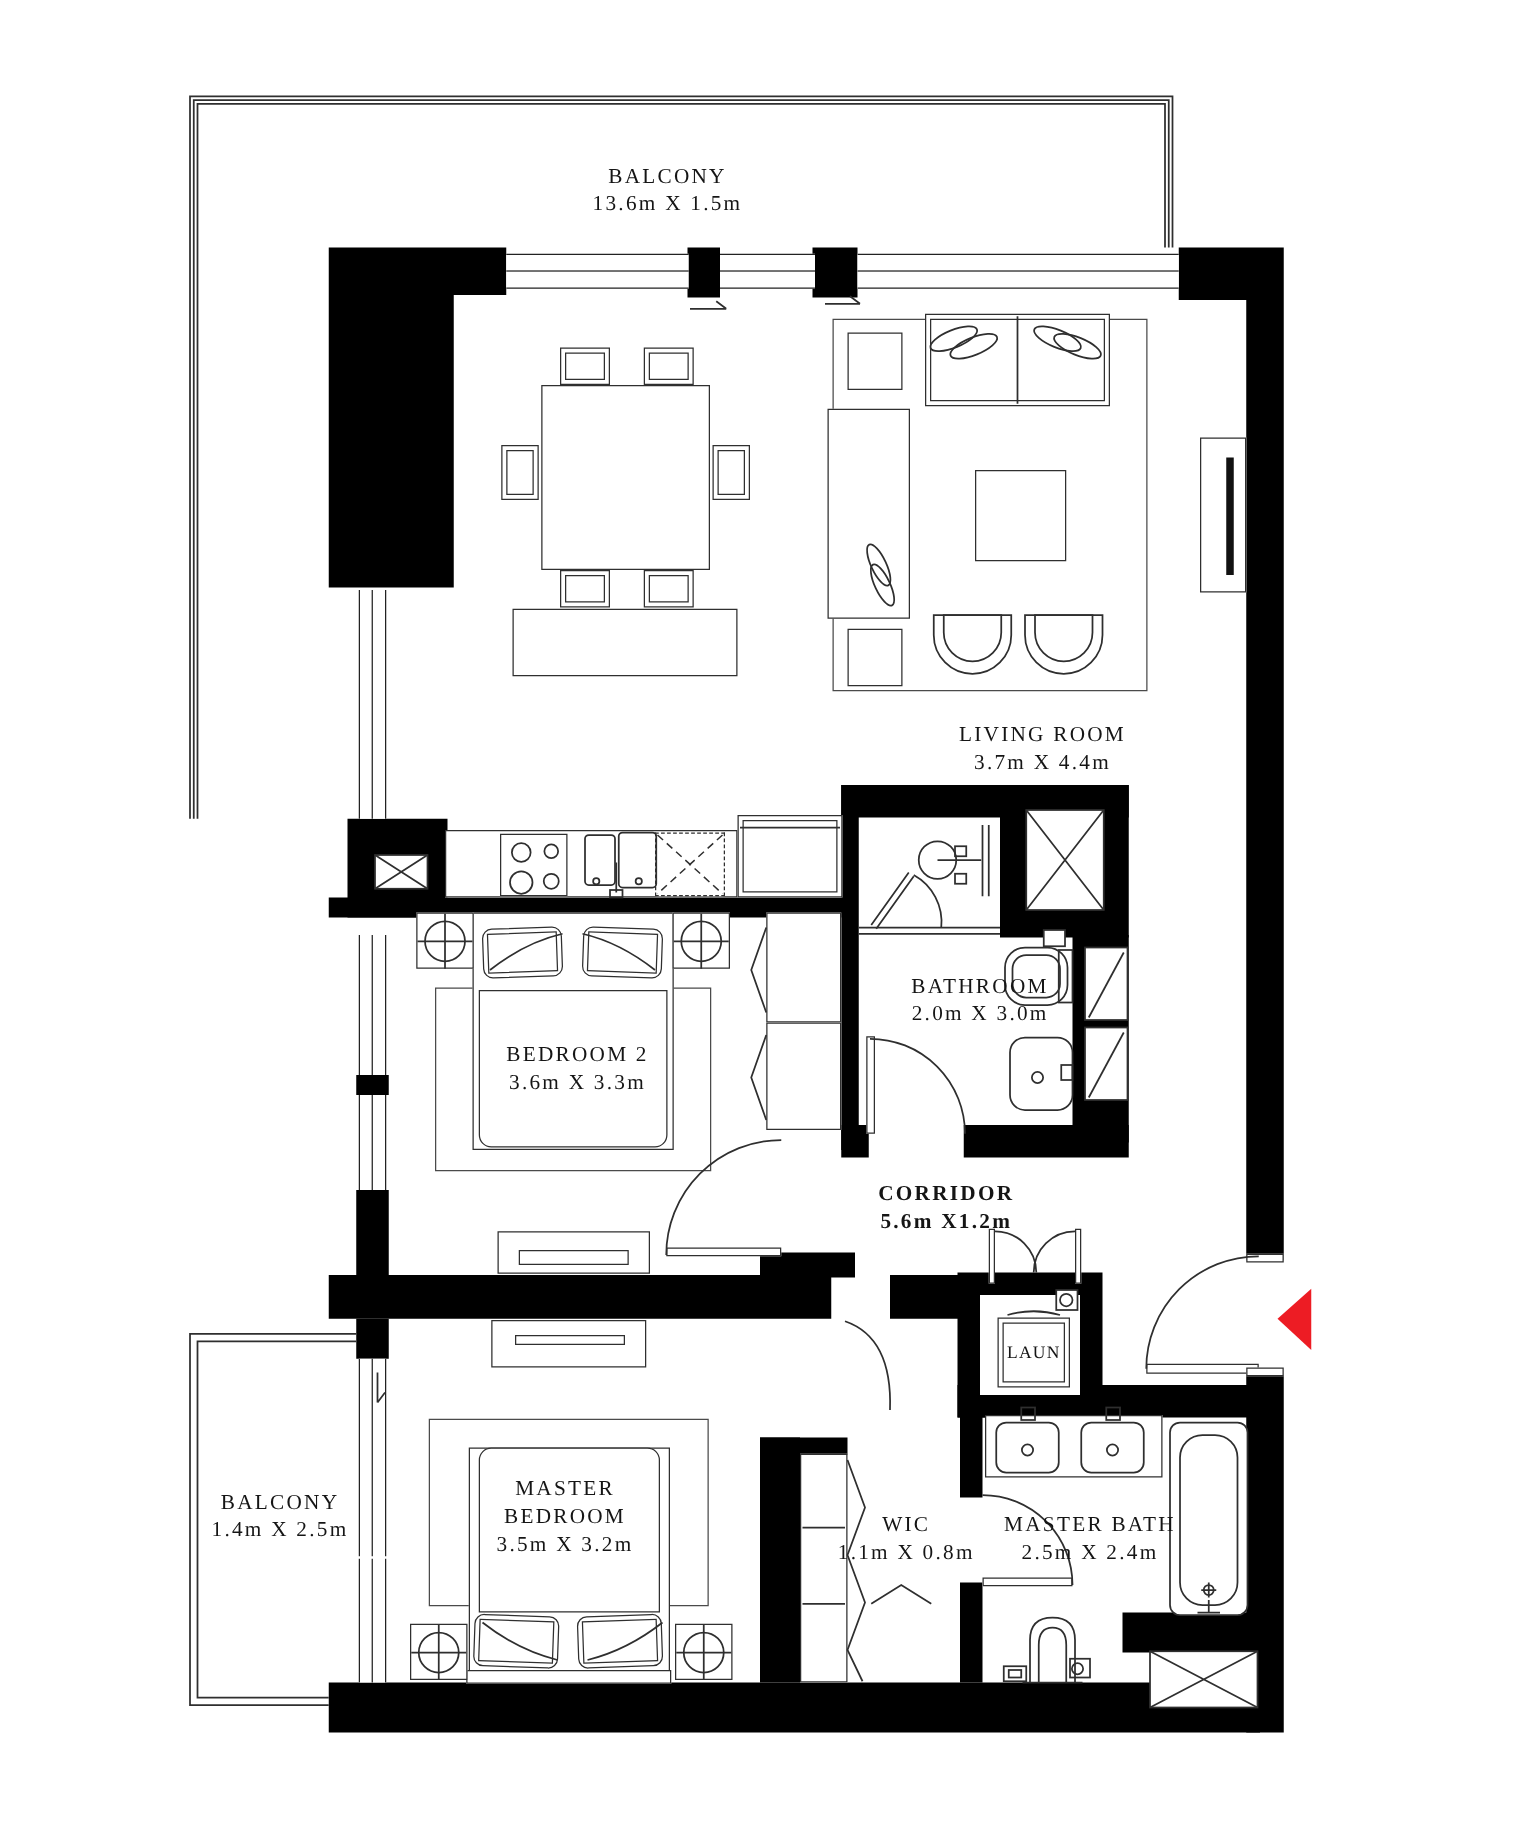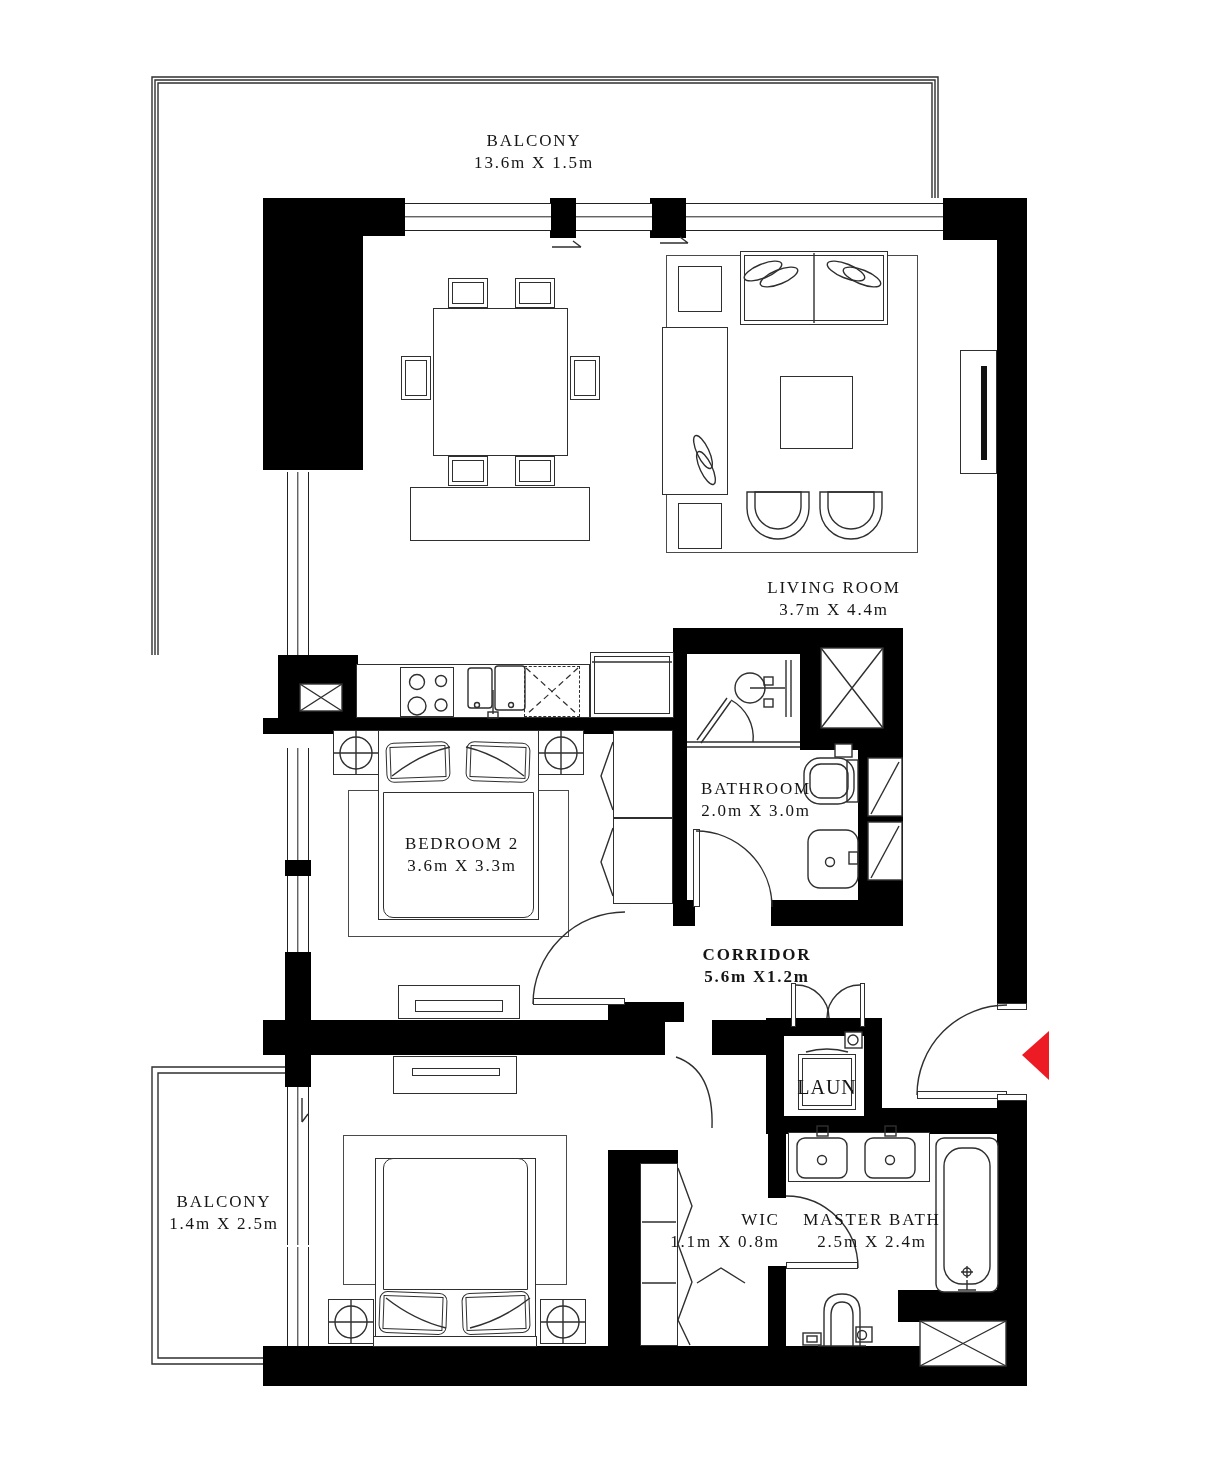--- a/index.html
+++ b/index.html
@@ -17,21 +17,21 @@
   .fd{position:absolute;border:1.4px dashed #2f2f2f;background:#fff;z-index:3;box-sizing:border-box;}
   .rug{position:absolute;border:1px solid #4a4a4a;z-index:3;box-sizing:border-box;}
   .tvline{position:absolute;background:#111;z-index:4;}
   svg.overlay{position:absolute;left:0;top:0;z-index:6;pointer-events:none;}
   .ln{fill:none;stroke:#2f2f2f;stroke-width:1.4;}
   .lnw{fill:#fff;stroke:#2f2f2f;stroke-width:1.4;}
   .dsh{fill:none;stroke:#2f2f2f;stroke-width:1.2;stroke-dasharray:6 4;}
   .lbl{position:absolute;transform:translateX(-50%);text-align:center;color:#151515;
        font-size:17px;letter-spacing:1.8px;line-height:1.32;white-space:nowrap;z-index:7;}
   .lbl.wrap{white-space:normal;width:150px;}
-  .lbl.small{font-size:20px;letter-spacing:1px;}
+  .lbl.small{font-size:14px;letter-spacing:1px;}
 </style>
 </head>
 <body>
 
 <div id="plan" style="--wall: #000000;">
 
   <div class="wall" style="left:263px;top:198px;width:142px;height:38px;"></div>
   <div class="wall" style="left:263px;top:236px;width:100px;height:234px;"></div>
   <div class="wall" style="left:550px;top:198px;width:26px;height:40px;"></div>
   <div class="wall" style="left:650px;top:198px;width:36px;height:40px;"></div>
@@ -131,40 +131,44 @@
   <div class="f" style="left:788px;top:1132px;width:142px;height:50px;"></div>
 
   <div class="lbl" style="left:534px;top:130px;">
     <div>BALCONY</div>
     <div>13.6m X 1.5m</div>
   </div>
   <div class="lbl" style="left:834px;top:577px;">
     <div>LIVING ROOM</div>
     <div>3.7m X 4.4m</div>
   </div>
-  <div class="lbl" style="left:756px;top:778px;">
+  <div class="lbl" style="left:784px;top:778px;text-align:right;">
     <div>BATHROOM</div>
     <div>2.0m X 3.0m</div>
   </div>
   <div class="lbl" style="left:462px;top:833px;">
     <div>BEDROOM 2</div>
     <div>3.6m X 3.3m</div>
   </div>
   <div class="lbl" style="left:757px;top:944px;font-weight:bold;">
     <div>CORRIDOR</div>
     <div>5.6m X1.2m</div>
   </div>
   <div class="lbl small" style="left:827px;top:1074px;">
     <div>LAUN</div>
   </div>
   <div class="lbl" style="left:224px;top:1191px;">
     <div>BALCONY</div>
     <div>1.4m X 2.5m</div>
   </div>
-  <div class="lbl" style="left:725px;top:1209px;text-align:right;">
+  <div class="lbl wrap" style="left:452px;top:1180px;">
+    <div>MASTER BEDROOM</div>
+    <div>3.5m X 3.2m</div>
+  </div>
+  <div class="lbl" style="left:725px;top:1209px;">
     <div>WIC</div>
     <div>1.1m X 0.8m</div>
   </div>
   <div class="lbl" style="left:872px;top:1209px;">
     <div>MASTER BATH</div>
     <div>2.5m X 2.4m</div>
   </div>
 
   <svg class="overlay" width="1221" height="1475" viewBox="0 0 1221 1475">
 

